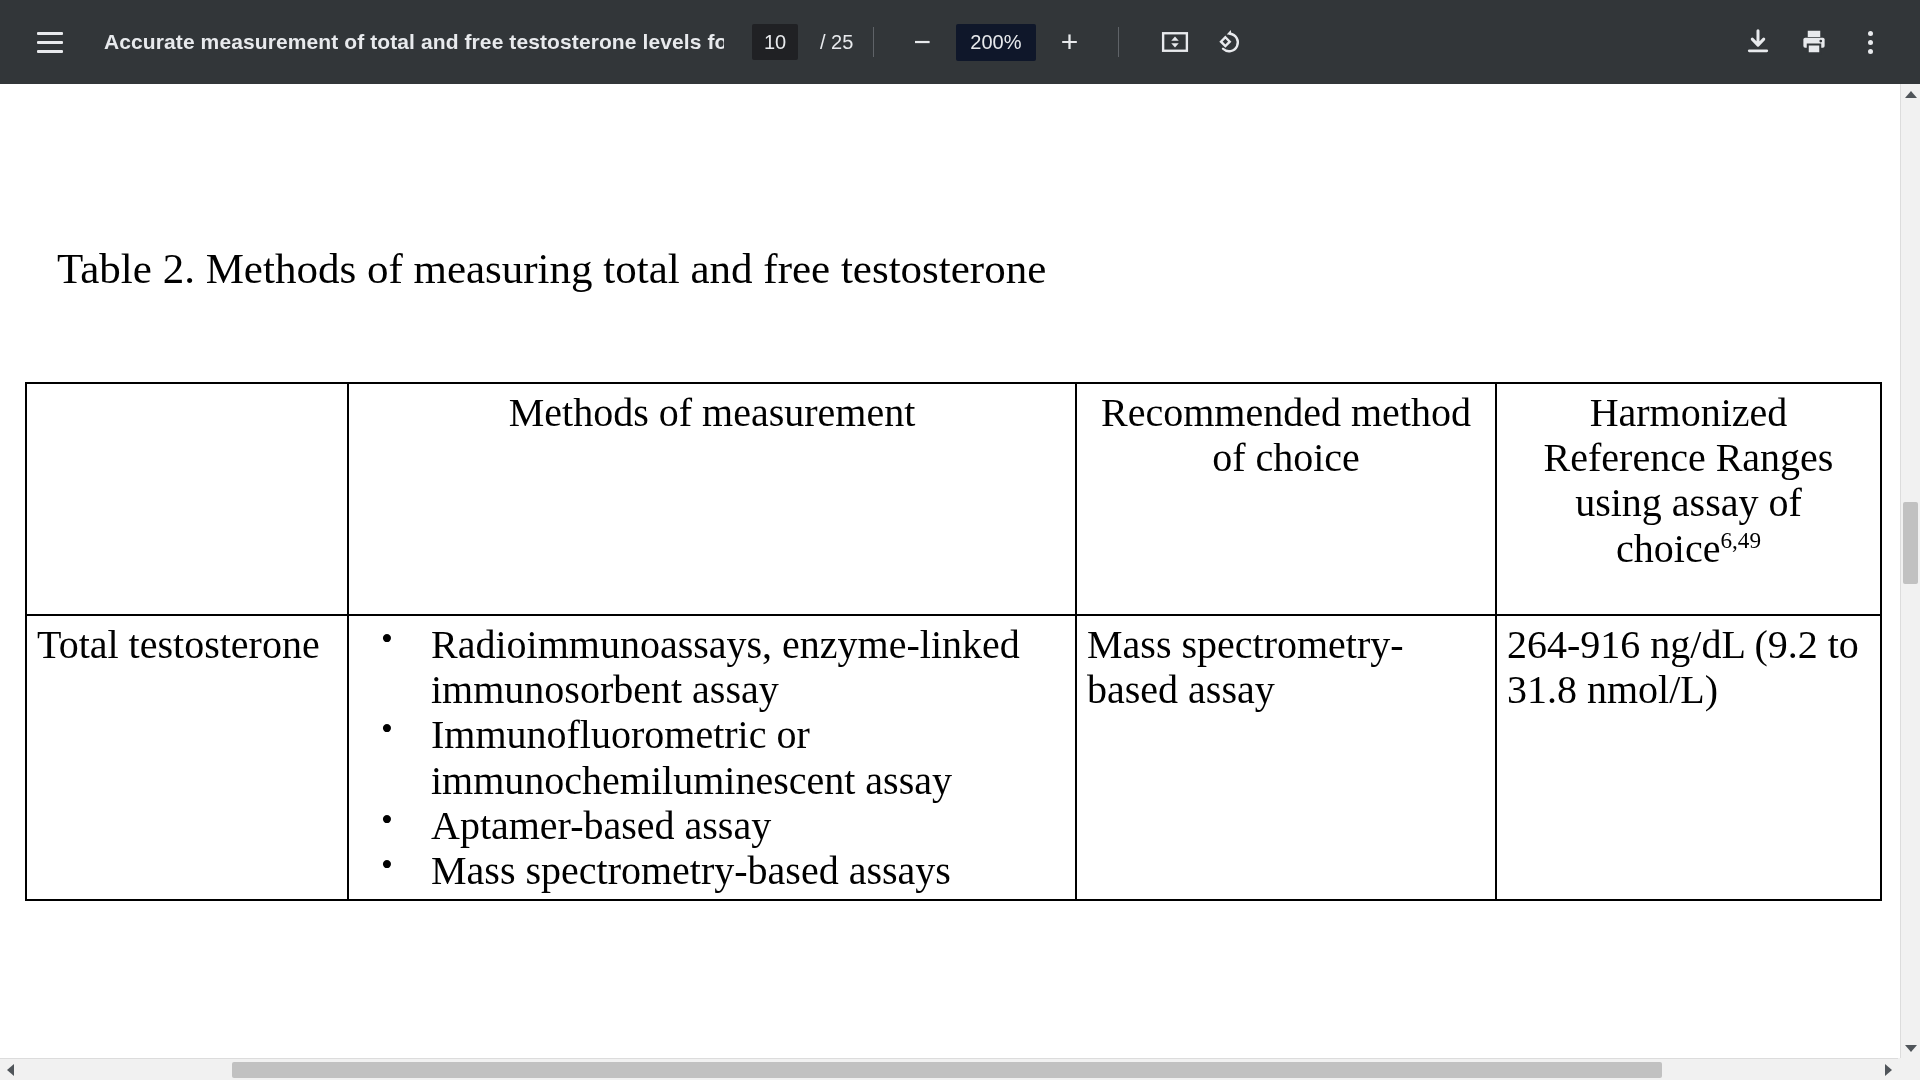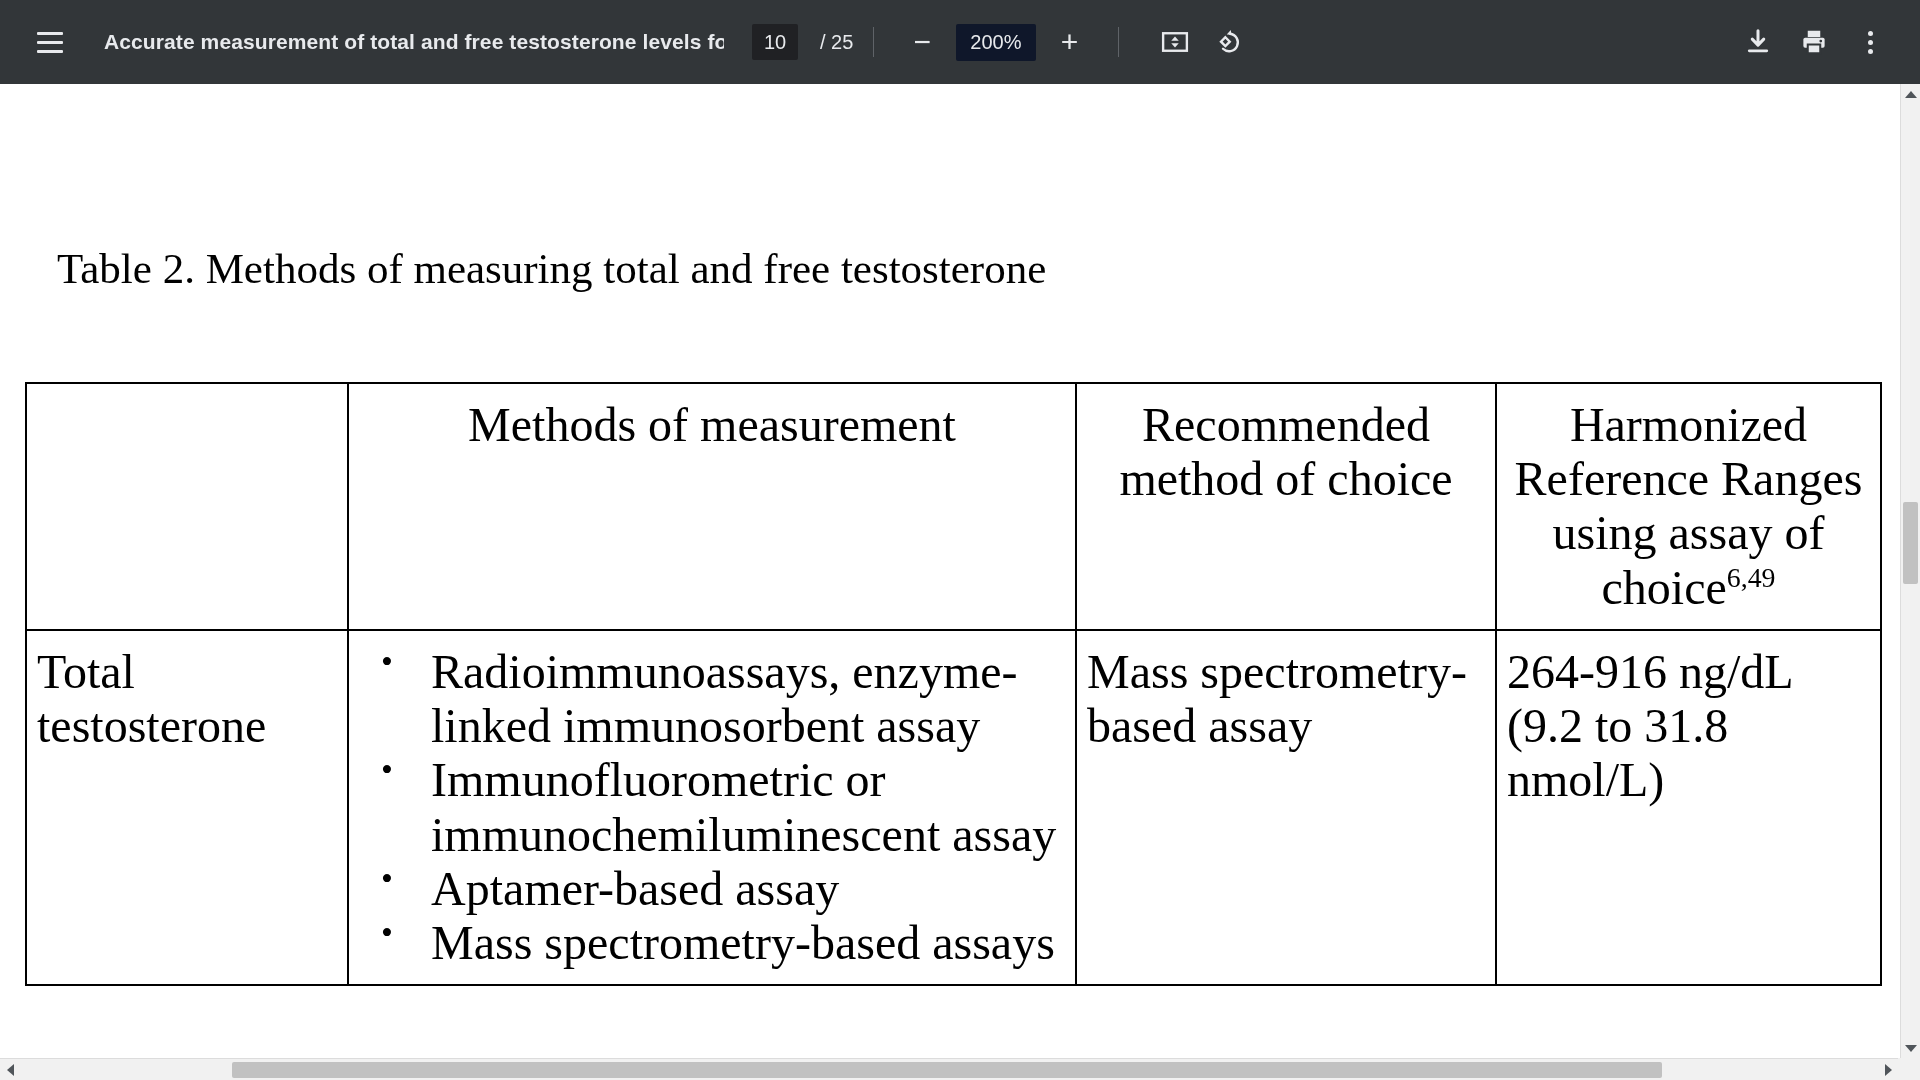--- a/index.html
+++ b/index.html
@@ -166,22 +166,22 @@
     left: 25px;
     top: 298px;
     width: 1855px;
     border-collapse: collapse;
     table-layout: fixed;
     font-family: "Liberation Serif", serif;
   }
   #methods-table td {
     border: 2px solid #000;
     vertical-align: top;
-    padding: 14px 10px;
-    font-size: 48px;
+    padding: 6px 10px;
+    font-size: 40px;
     line-height: 1.13;
   }
   .col1 { width: 322px; }
   .col2 { width: 728px; }
   .col3 { width: 420px; }
   .col4 { width: 385px; }
 
   .th-center { text-align: center; }
   .hdr-cell { height: 232px; }
 

